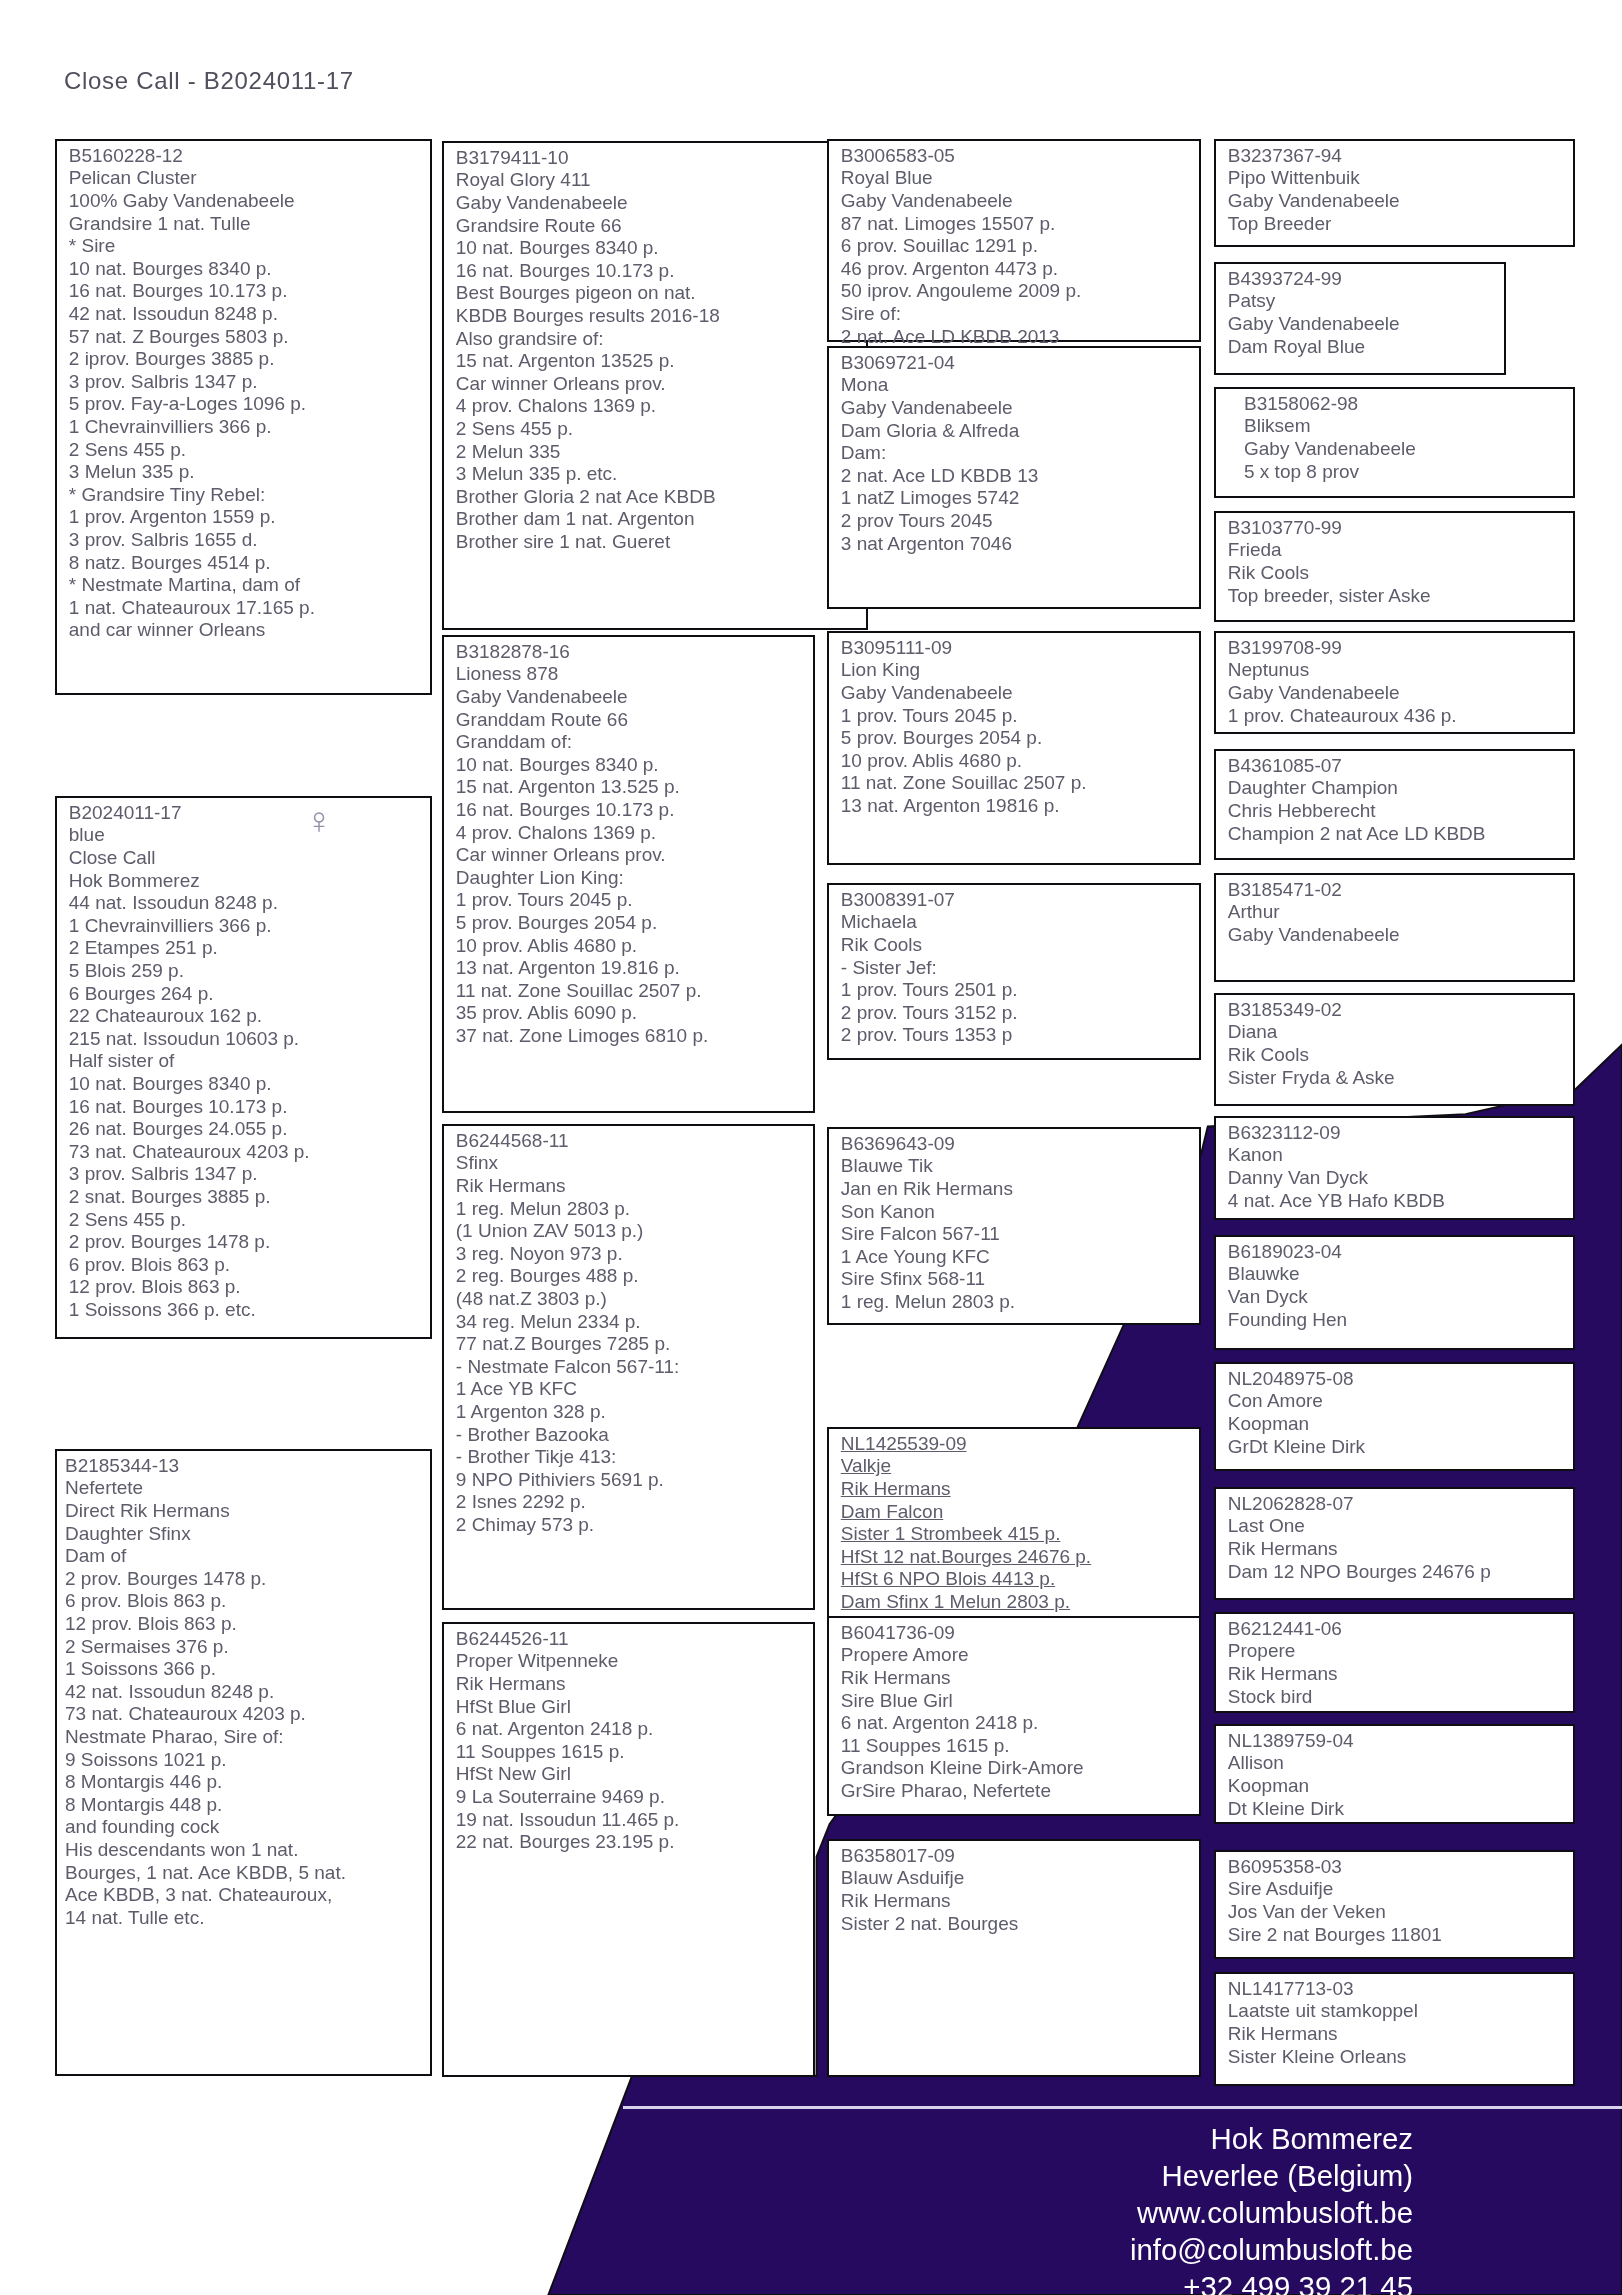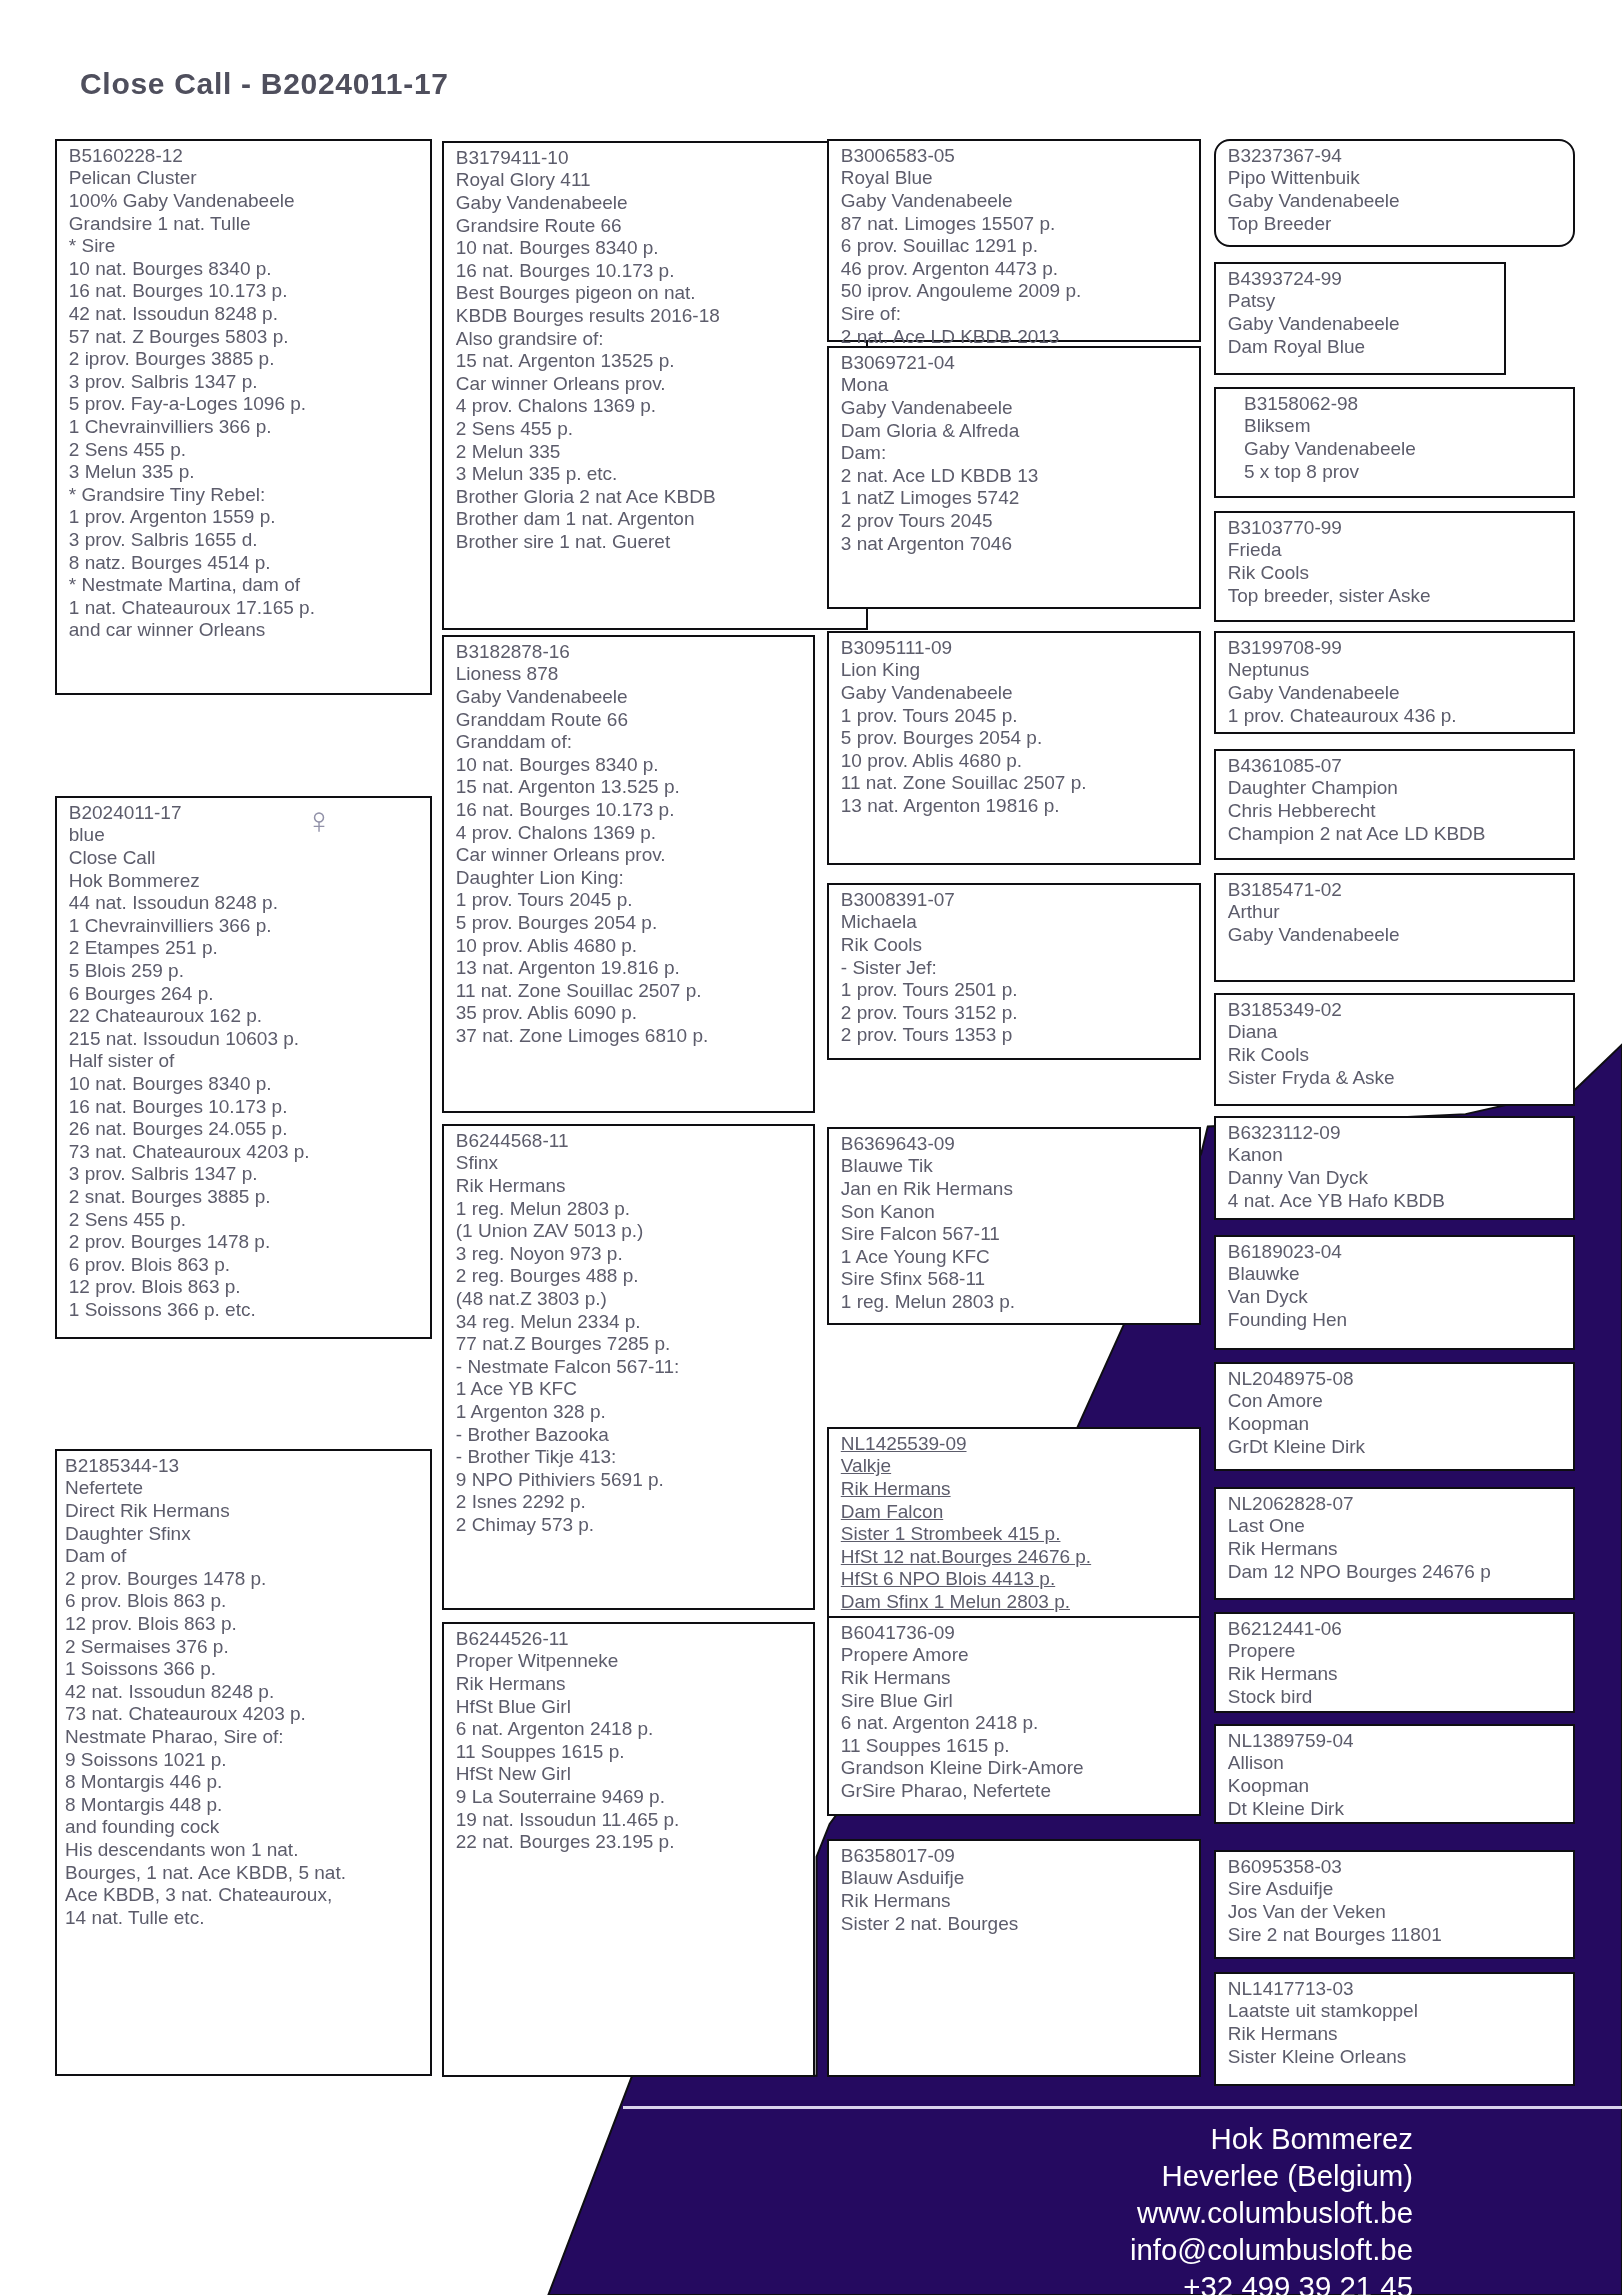--- a/index.html
+++ b/index.html
@@ -8,22 +8,22 @@
     --title-text:#4f4f5d;
     --lavender:#d8d2ec;
   }
   html,body{margin:0;padding:0;}
   body{
     width:1622px;height:2295px;position:relative;background:#ffffff;
     font-family:"Liberation Sans", sans-serif;overflow:hidden;
   }
   #swoosh{position:absolute;left:0;top:0;z-index:0;}
   #title{
-    position:absolute;left:80px;top:67px;z-index:1;
-    font-size:30px;font-weight:bold;color:var(--title-text);letter-spacing:0.7px;
+    position:absolute;left:64px;top:67px;z-index:1;
+    font-size:24px;font-weight:normal;color:var(--title-text);letter-spacing:0.7px;
   }
   .box{
     position:absolute;z-index:1;background:#ffffff;
     border:2px solid #0e0e12;box-sizing:border-box;
     padding:3.9px 5.2px 0 11.8px;
     color:var(--box-text);font-size:19px;line-height:22.6px;
   }
   .line{white-space:nowrap;}
   .sex{
     position:absolute;top:2.6px;right:97px;
@@ -263,21 +263,21 @@
       <div class="line">11 Souppes 1615 p.</div>
       <div class="line">Grandson Kleine Dirk-Amore</div>
       <div class="line">GrSire Pharao, Nefertete</div>
     </div>
     <div class="box" style="left: 827px; top: 1839px; width: 374px; height: 238px;">
       <div class="line ring">B6358017-09</div>
       <div class="line">Blauw Asduifje</div>
       <div class="line">Rik Hermans</div>
       <div class="line">Sister 2 nat. Bourges</div>
     </div>
-    <div class="box" style="left: 1214px; top: 139px; width: 361px; height: 108px; border-radius: 16px;">
+    <div class="box" style="left: 1214px; top: 139px; width: 361px; height: 108px;">
       <div class="line ring">B3237367-94</div>
       <div class="line">Pipo Wittenbuik</div>
       <div class="line">Gaby Vandenabeele</div>
       <div class="line">Top Breeder</div>
     </div>
     <div class="box" style="left: 1214px; top: 262px; width: 292px; height: 113px;">
       <div class="line ring">B4393724-99</div>
       <div class="line">Patsy</div>
       <div class="line">Gaby Vandenabeele</div>
       <div class="line">Dam Royal Blue</div>

